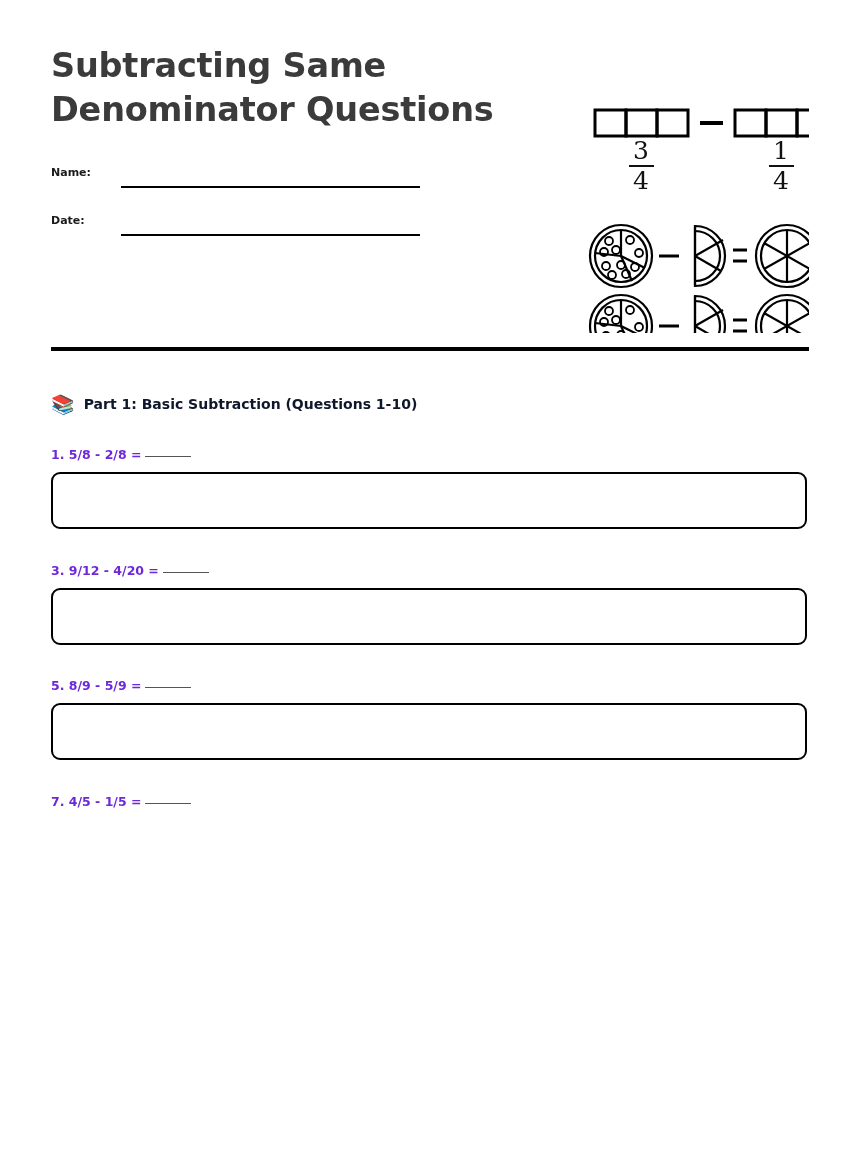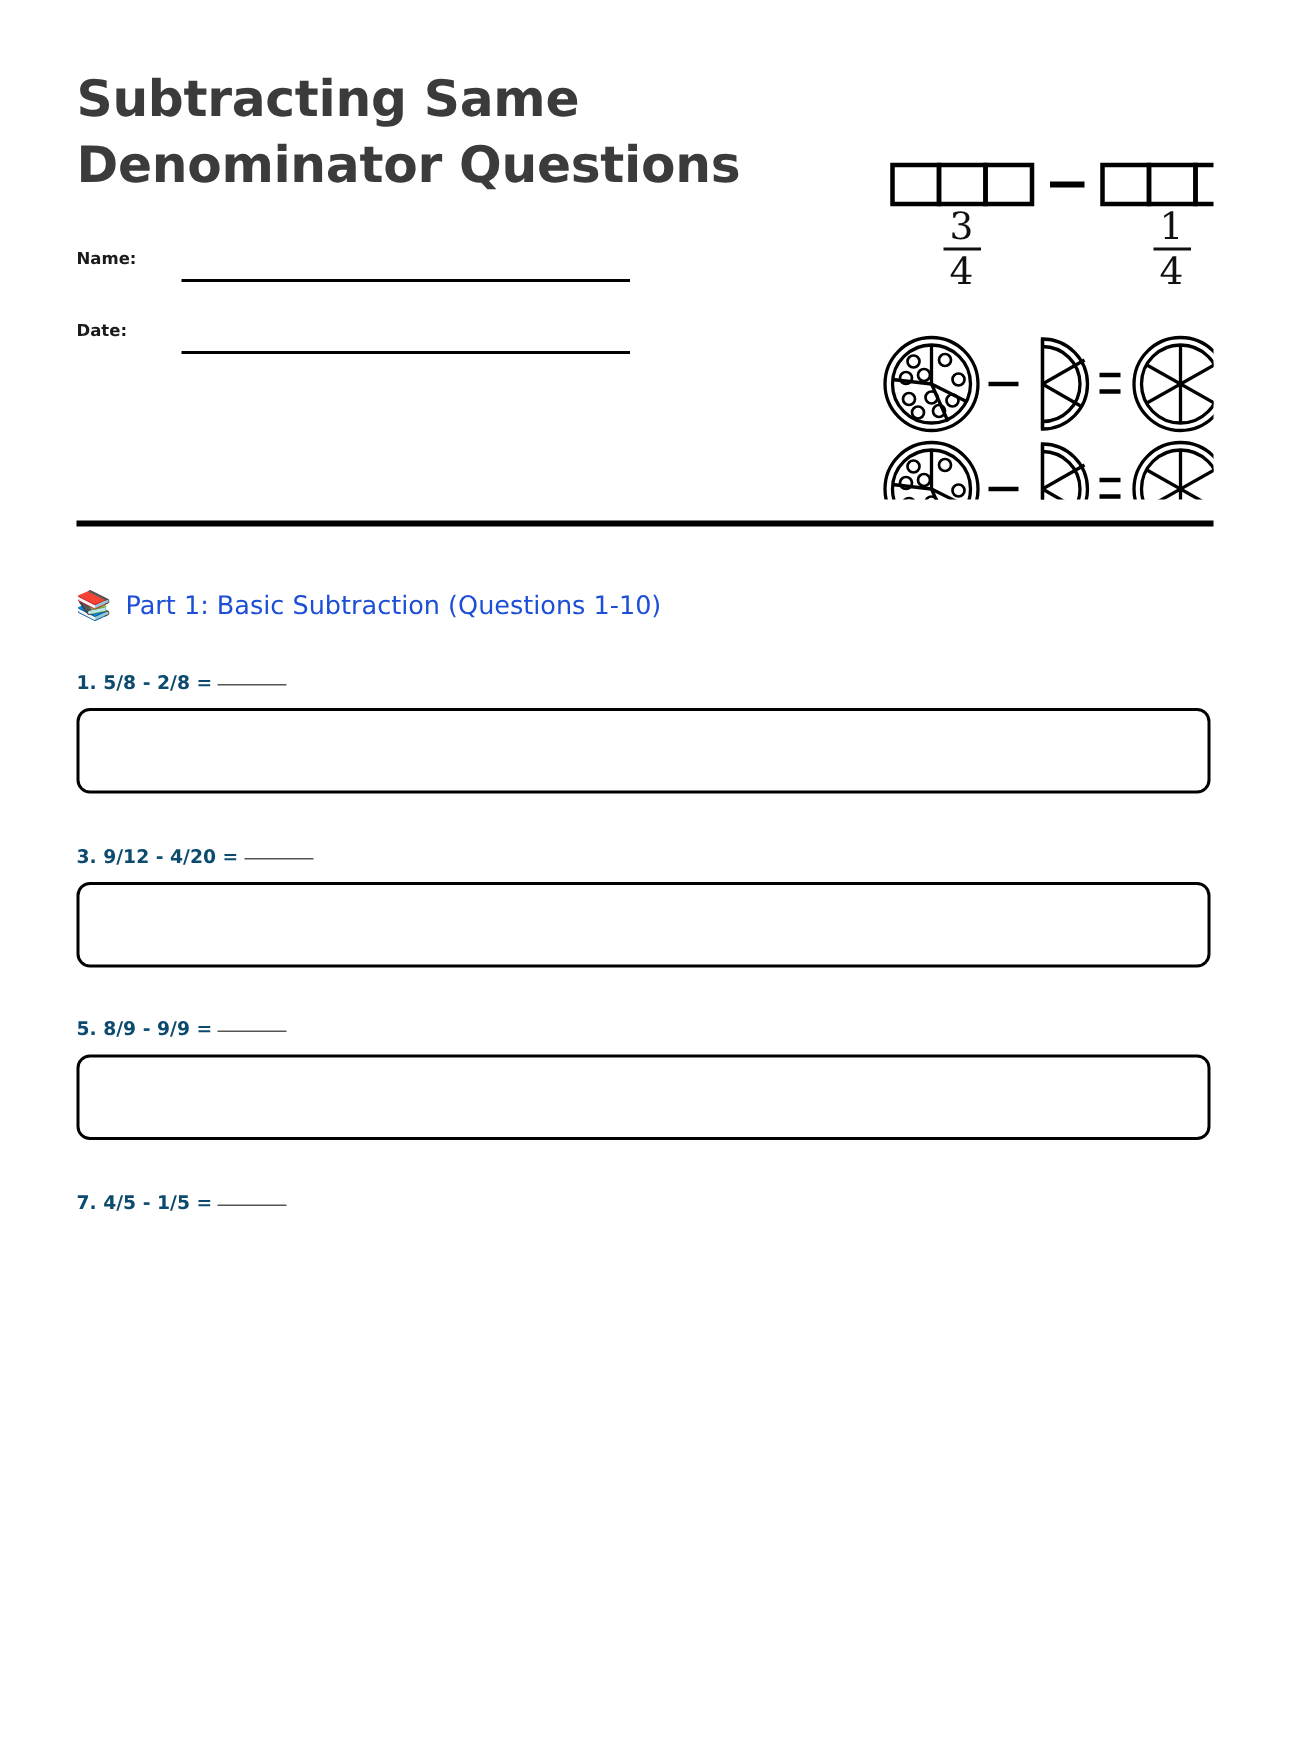--- a/index.html
+++ b/index.html
@@ -102,44 +102,44 @@
     display: flex;
     align-items: center;
     gap: 9px;
   }
   .section-icon {
     display: inline-block;
     font-size: 19px;
     line-height: 1;
   }
   .section-title {
-    font-size: 17px;
-    font-weight: normal;
-    color: #1d4ed8;
+    font-size: 14px;
+    font-weight: bold;
+    color: #0f172a;
     white-space: nowrap;
   }
 
   
   .questions {
     position: absolute;
     left: 51px;
     top: 447px;
     width: 758px;
   }
   .question-block {
     position: relative;
     height: 115.5px;
   }
   .question-text {
     position: absolute;
     left: 0;
     top: 0;
     font-size: 12.5px;
     font-weight: bold;
-    color: #0c4a6e;
+    color: #6d28d9;
     white-space: nowrap;
   }
   .answer-underline {
     display: inline-block;
     width: 46px;
     border-bottom: 1.5px solid #555;
     margin-left: 4px;
     vertical-align: 2px;
   }
   .answer-box {
@@ -313,21 +313,21 @@
     </div>
 
 
     <div class="question-block">
       <div class="question-text"><span>3.</span> <span>9/12 - 4/20 =</span><span class="answer-underline"></span></div>
       <div class="answer-box"></div>
     </div>
 
 
     <div class="question-block">
-      <div class="question-text"><span>5.</span> <span>8/9 - 9/9 =</span><span class="answer-underline"></span></div>
+      <div class="question-text"><span>5.</span> <span>8/9 - 5/9 =</span><span class="answer-underline"></span></div>
       <div class="answer-box"></div>
     </div>
 
 
     <div class="question-block">
       <div class="question-text"><span>7.</span> <span>4/5 - 1/5 =</span><span class="answer-underline"></span></div>
 
     </div>
 
   </div>

